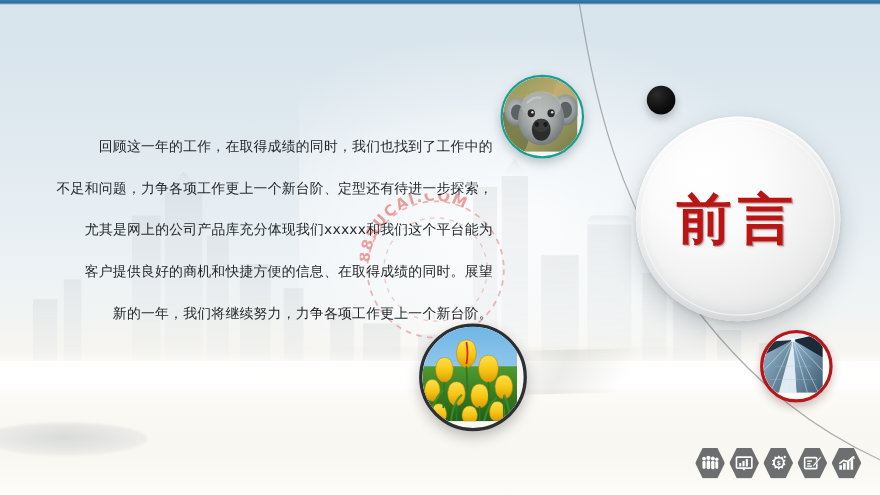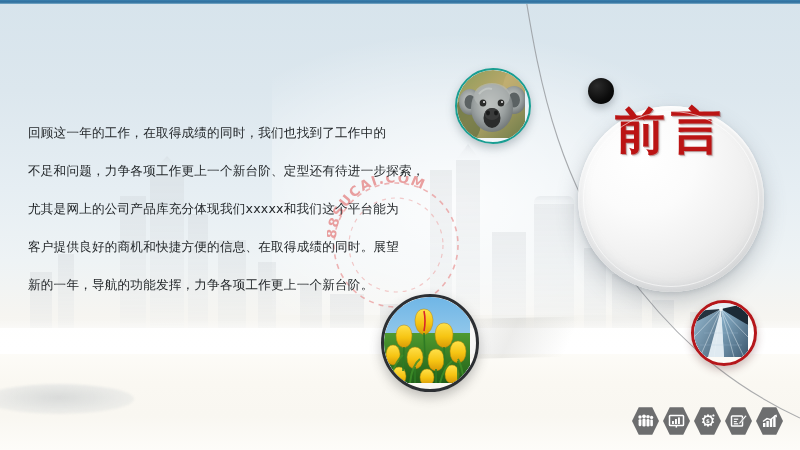--- a/index.html
+++ b/index.html
@@ -114,39 +114,41 @@
     width: 420px;
     z-index: 12;
   }
   .body-line {
     font-size: 12.6px;
     line-height: 38px;
     color: #24282b;
     letter-spacing: 0.2px;
     white-space: nowrap;
     font-family: "DejaVu Sans", "Liberation Sans", sans-serif;
+    text-align: right;
   }
 
   
   .title-disc {
     position: absolute;
     left: 578px;
     top: 106px;
     width: 186px;
     height: 186px;
     border-radius: 50%;
     z-index: 20;
     background:
       radial-gradient(circle at 34% 28%, #ffffff 0%, #fbfbfb 30%, #f0f0f0 58%, #e3e3e3 80%, #dbdbdb 100%);
     box-shadow:
       0 10px 22px rgba(90,100,110,0.30),
       0 2px 5px rgba(90,100,110,0.18),
       inset 0 2px 3px rgba(255,255,255,0.95),
       inset 0 -6px 12px rgba(170,175,180,0.35);
     display: flex;
+    align-items: center;
     justify-content: center;
   }
   .title-disc::after {
     content: "";
     position: absolute;
     inset: 5px;
     border-radius: 50%;
     border: 1px solid rgba(255,255,255,0.6);
     pointer-events: none;
   }
@@ -304,21 +306,21 @@
     <text font-size="13.5" font-weight="bold" fill="#e47f7f" opacity="0.95" font-family="'DejaVu Sans','Liberation Sans',sans-serif" letter-spacing="1.4">
       <textPath href="#wmArc" startOffset="47%" text-anchor="middle">88SUCAI.COM</textPath>
     </text>
   </svg>
 
   <div class="body-text">
     <div class="body-line">回顾这一年的工作，在取得成绩的同时，我们也找到了工作中的</div>
     <div class="body-line">不足和问题，力争各项工作更上一个新台阶、定型还有待进一步探索，</div>
     <div class="body-line">尤其是网上的公司产品库充分体现我们xxxxx和我们这个平台能为</div>
     <div class="body-line">客户提供良好的商机和快捷方便的信息、在取得成绩的同时。展望</div>
-    <div class="body-line">新的一年，导航的功能发挥，力争各项工作更上一个新台阶。</div>
+    <div class="body-line">新的一年，我们将继续努力，力争各项工作更上一个新台阶。</div>
   </div>
 
   <div class="black-dot"></div>
 
   <div class="title-disc">
     <span class="title-text">前言</span>
   </div>
 
   <div class="photo-circle" id="photo-koala">
     <div class="pc-inner">

